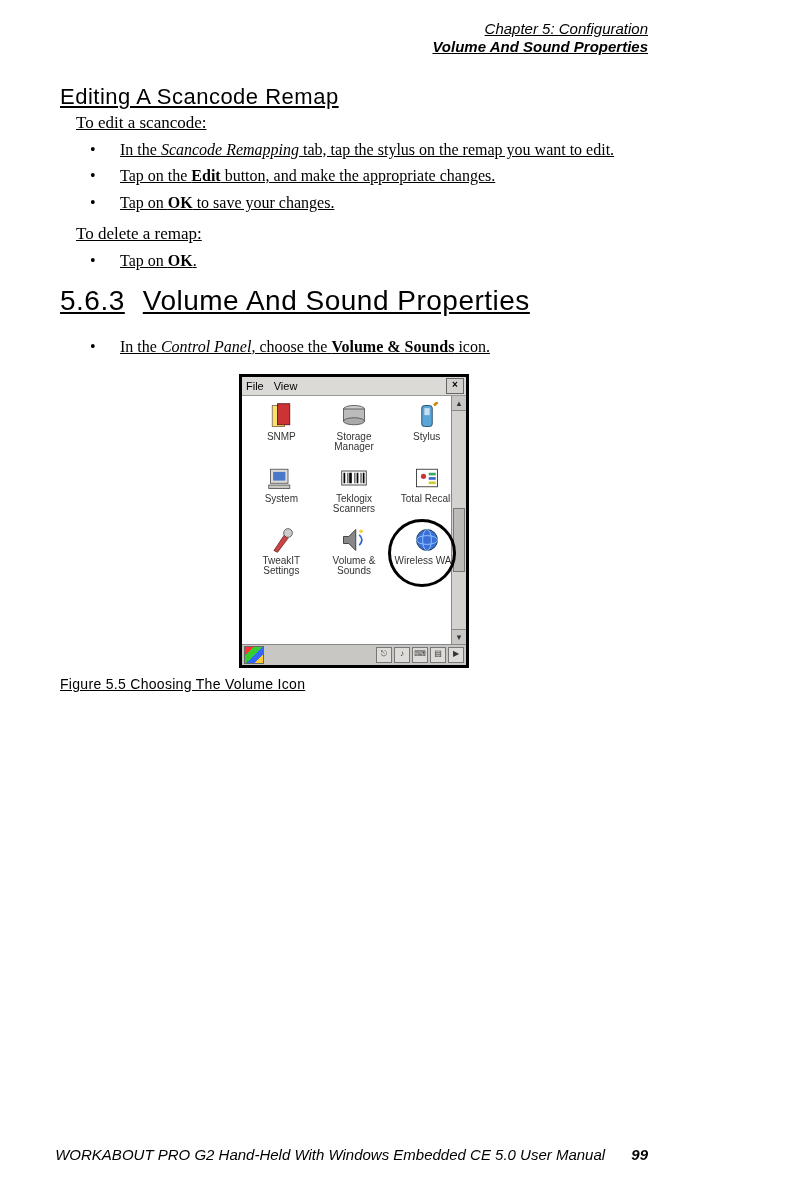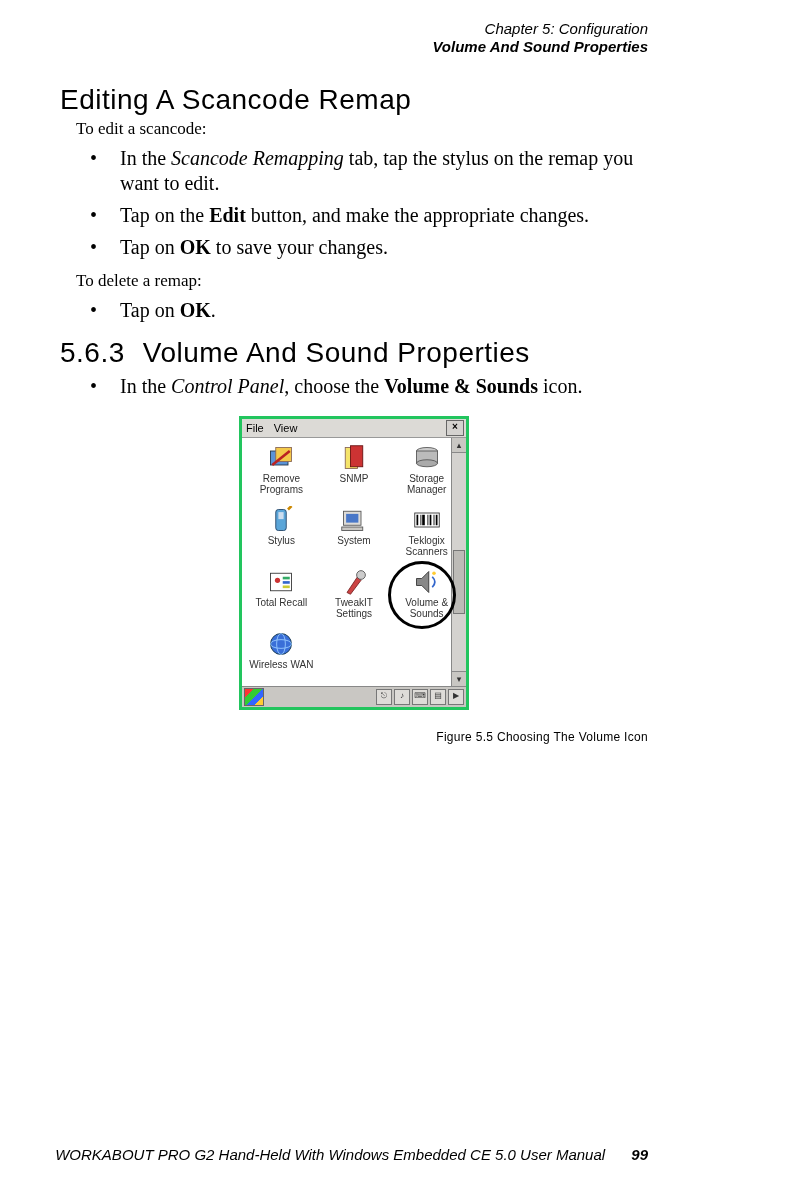--- a/index.html
+++ b/index.html
@@ -12,87 +12,88 @@
     color: #000;
     background: #fff;
     position: relative;
   }
   .page {
     box-sizing: border-box;
     width: 728px;
     height: 1193px;
     padding: 20px 80px 31px 60px;
     position: relative;
+    text-decoration: underline;
   }
   .hdr {
     text-align: right;
     font-style: italic;
     font-family: Arial, Helvetica, sans-serif;
     font-size: 15px;
     line-height: 1.2;
     margin-bottom: 28px;
   }
   .hdr .line1 { font-weight: normal; }
   .hdr .line2 { font-weight: bold; }
 
   .subhead {
     font-family: "Arial Narrow", Arial, Helvetica, sans-serif;
     font-stretch: condensed;
     font-weight: normal;
-    font-size: 28px;
+    font-size: 22px;
     letter-spacing: 0.5px;
     margin: 10px 0 2px 0;
   }
   .para {
     font-size: 17px;
     line-height: 1.28;
     margin: 0 0 6px 16px;
   }
   ul.bullets {
     list-style: none;
     padding: 0;
     margin: 4px 0 10px 0;
   }
   ul.bullets > li {
     position: relative;
     padding-left: 60px;
-    font-size: 20px;
+    font-size: 16px;
     line-height: 1.28;
     margin-bottom: 6px;
   }
   ul.bullets > li::before {
     content: "•";
     position: absolute;
     left: 30px;
     top: 0;
   }
   .italic { font-style: italic; }
   .bold { font-weight: bold; }
   .condensed { font-family: "Arial Narrow", Arial, Helvetica, sans-serif; font-stretch: condensed; font-weight: bold; letter-spacing: 0.3px;}
 
   .sectionhead {
     font-family: "Arial Narrow", Arial, Helvetica, sans-serif;
     font-stretch: condensed;
     font-size: 28px;
     font-weight: normal;
     letter-spacing: 0.5px;
-    margin: 14px 0 5px 0;
+    margin: 14px 0 20px 0;
   }
   .sectionhead .num { margin-right: 18px; }
 
   
   .figure-wrap {
     width: 100%;
     text-align: center;
     margin-top: 16px;
   }
   .device {
     display: inline-block;
     width: 224px;
-    border: 3px solid #22c55e;
+    border: 3px solid #000000;
     background: #efeeee;
     position: relative;
     text-align: left;
   }
   .menubar {
     height: 18px;
     background: #dcdad6;
     font-family: "MS Sans Serif", Tahoma, Arial, sans-serif;
     font-size: 11px;
     display: flex;
@@ -196,23 +197,23 @@
   .circle-annot {
     position:absolute;
     border: 3px solid #000;
     border-radius: 50%;
     width: 62px; height: 62px;
     pointer-events:none;
   }
   .figcaption {
     font-family: "Arial Narrow", Arial, Helvetica, sans-serif;
     font-stretch: condensed;
-    font-size: 12px;
-    text-align: right;
-    margin-top: 20px;
+    font-size: 14px;
+    text-align: left;
+    margin-top: 8px;
     letter-spacing: 0.3px;
   }
 
   
   .footer {
     position: absolute;
     bottom: 30px;
     right: 80px;
     font-style: italic;
     font-family: Arial, Helvetica, sans-serif;
@@ -272,30 +273,20 @@
       <div class="menubar">
         <span>File</span>
         <span>View</span>
         <span class="close">×</span>
       </div>
       <div class="icongrid">
 
         <div class="cell">
           <div class="ico">
             <svg viewBox="0 0 32 32">
-                <rect x="4" y="8" width="20" height="16" fill="#5a93d8" stroke="#234"></rect>
-                <rect x="10" y="4" width="18" height="16" fill="#f4c94a" stroke="#865"></rect>
-                <path d="M6 24 L26 8" stroke="#b22" stroke-width="3"></path>
-              </svg>
-          </div>
-          <span>Remove Programs</span>
-        </div>
-        <div class="cell">
-          <div class="ico">
-            <svg viewBox="0 0 32 32">
                 <rect x="6" y="4" width="14" height="24" fill="#f5e46a" stroke="#865"></rect>
                 <rect x="12" y="2" width="14" height="24" fill="#c33" stroke="#611"></rect>
               </svg>
           </div>
           <span>SNMP</span>
         </div>
         <div class="cell">
           <div class="ico">
             <svg viewBox="0 0 32 32">
                 <ellipse cx="16" cy="8" rx="12" ry="4" fill="#ccc" stroke="#555"></ellipse>

